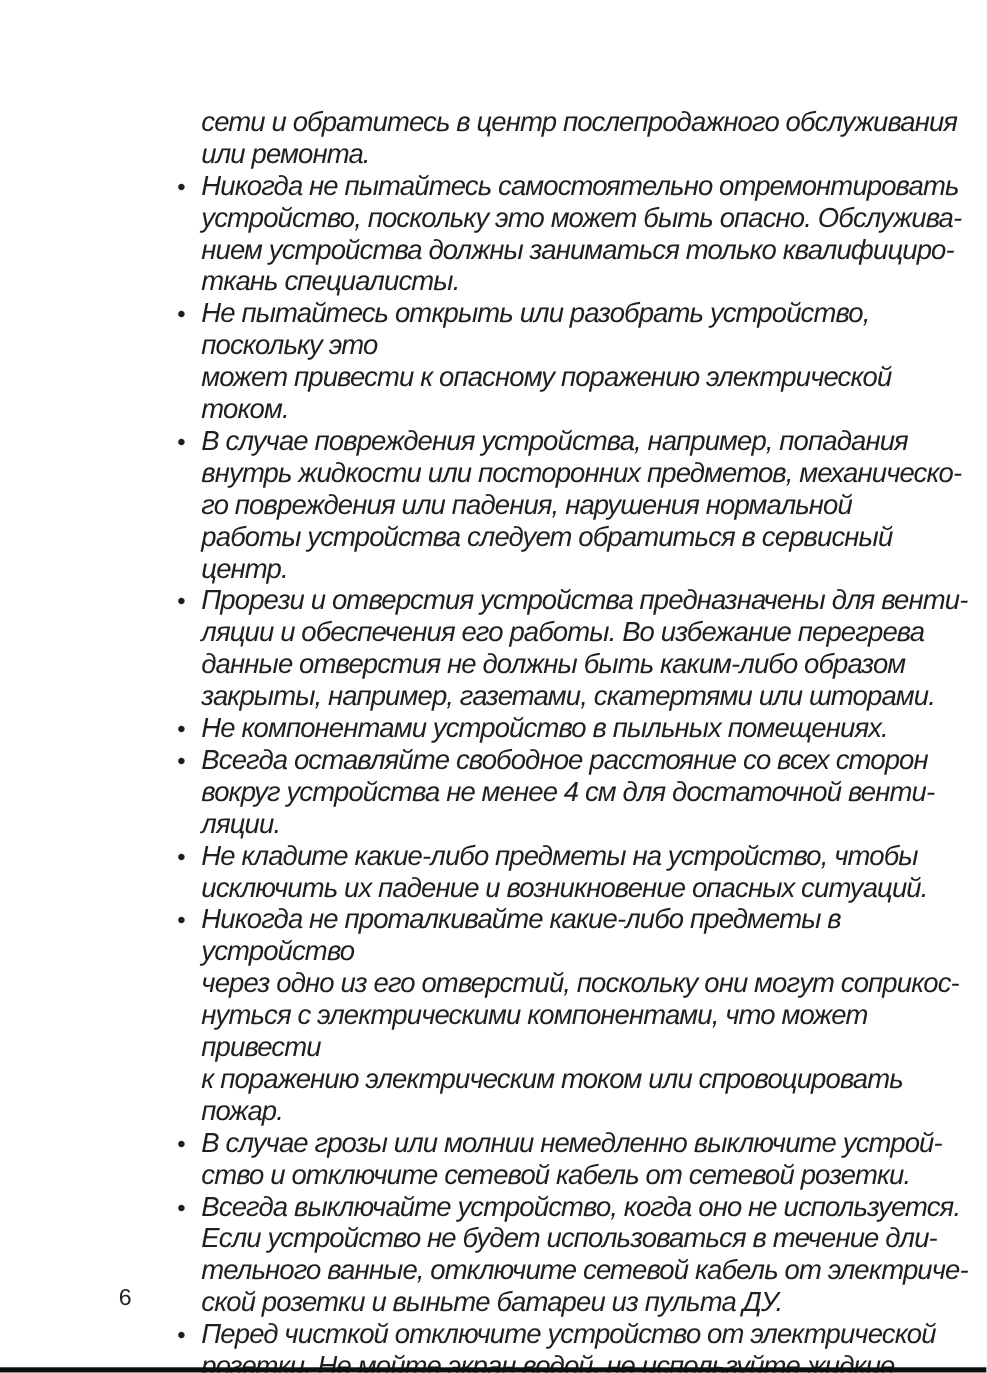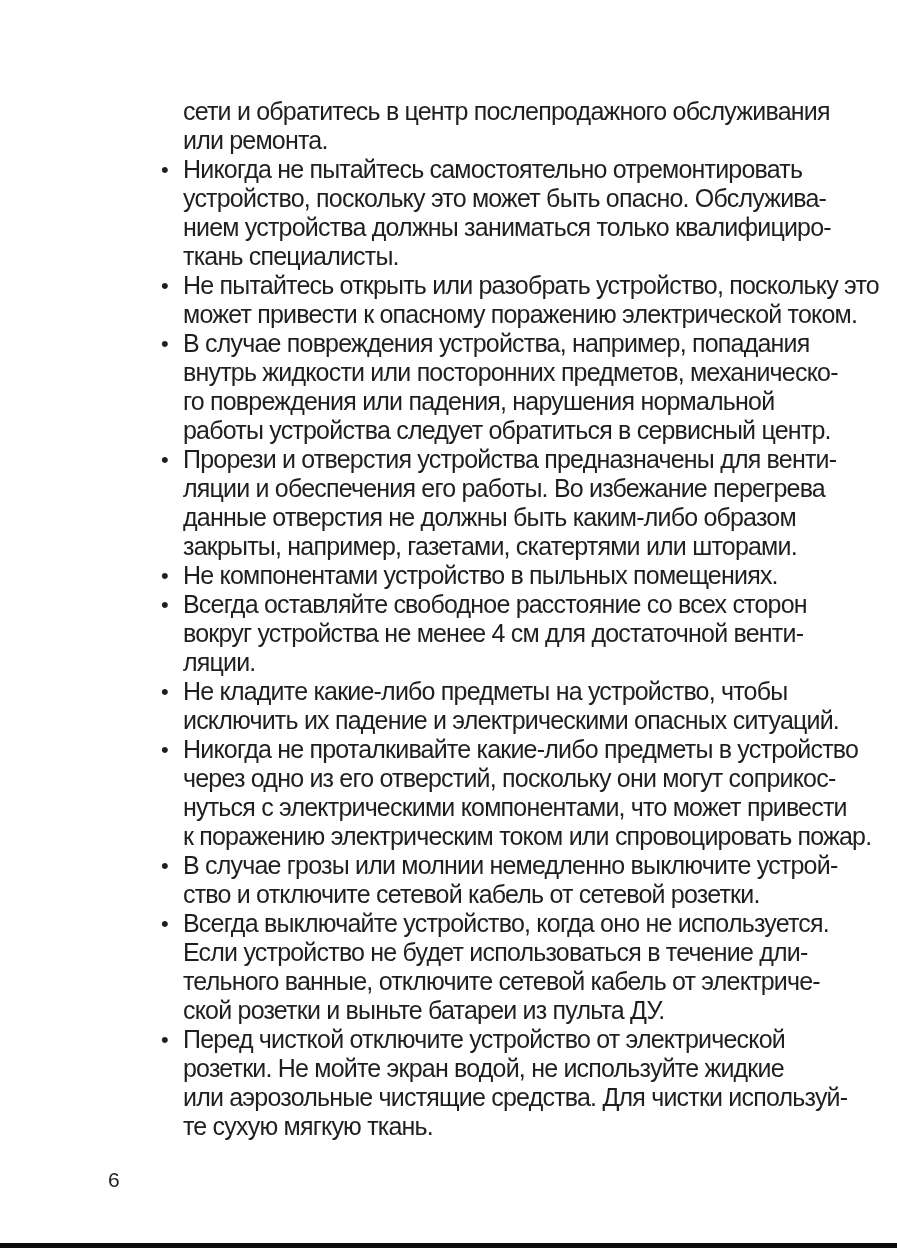--- a/index.html
+++ b/index.html
@@ -23,20 +23,21 @@
     width: 700px;
     font-size: 25px;
     line-height: 29px;
     letter-spacing: -0.8px;
     font-weight: 400;
   }
   .item {
     position: relative;
     margin: 0;
     padding: 0;
+    font-style: italic;
   }
   .item-text {
     white-space: pre-line;
     display: block;
   }
   .bullet {
     position: absolute;
     left: -22px;
     top: 0;
     font-size: 22px;
@@ -100,21 +101,21 @@
       </div>
       <div class="item">
         <span class="bullet">•</span>
         <span class="item-text">Всегда оставляйте свободное расстояние со всех сторон
 вокруг устройства не менее 4 см для достаточной венти-
 ляции.</span>
       </div>
       <div class="item">
         <span class="bullet">•</span>
         <span class="item-text">Не кладите какие-либо предметы на устройство, чтобы
-исключить их падение и электрическими опасных ситуаций.</span>
+исключить их падение и возникновение опасных ситуаций.</span>
       </div>
       <div class="item">
         <span class="bullet">•</span>
         <span class="item-text">Никогда не проталкивайте какие-либо предметы в устройство
 через одно из его отверстий, поскольку они могут соприкос-
 нуться с электрическими компонентами, что может привести
 к поражению электрическим током или спровоцировать пожар.</span>
       </div>
       <div class="item">
         <span class="bullet">•</span>

